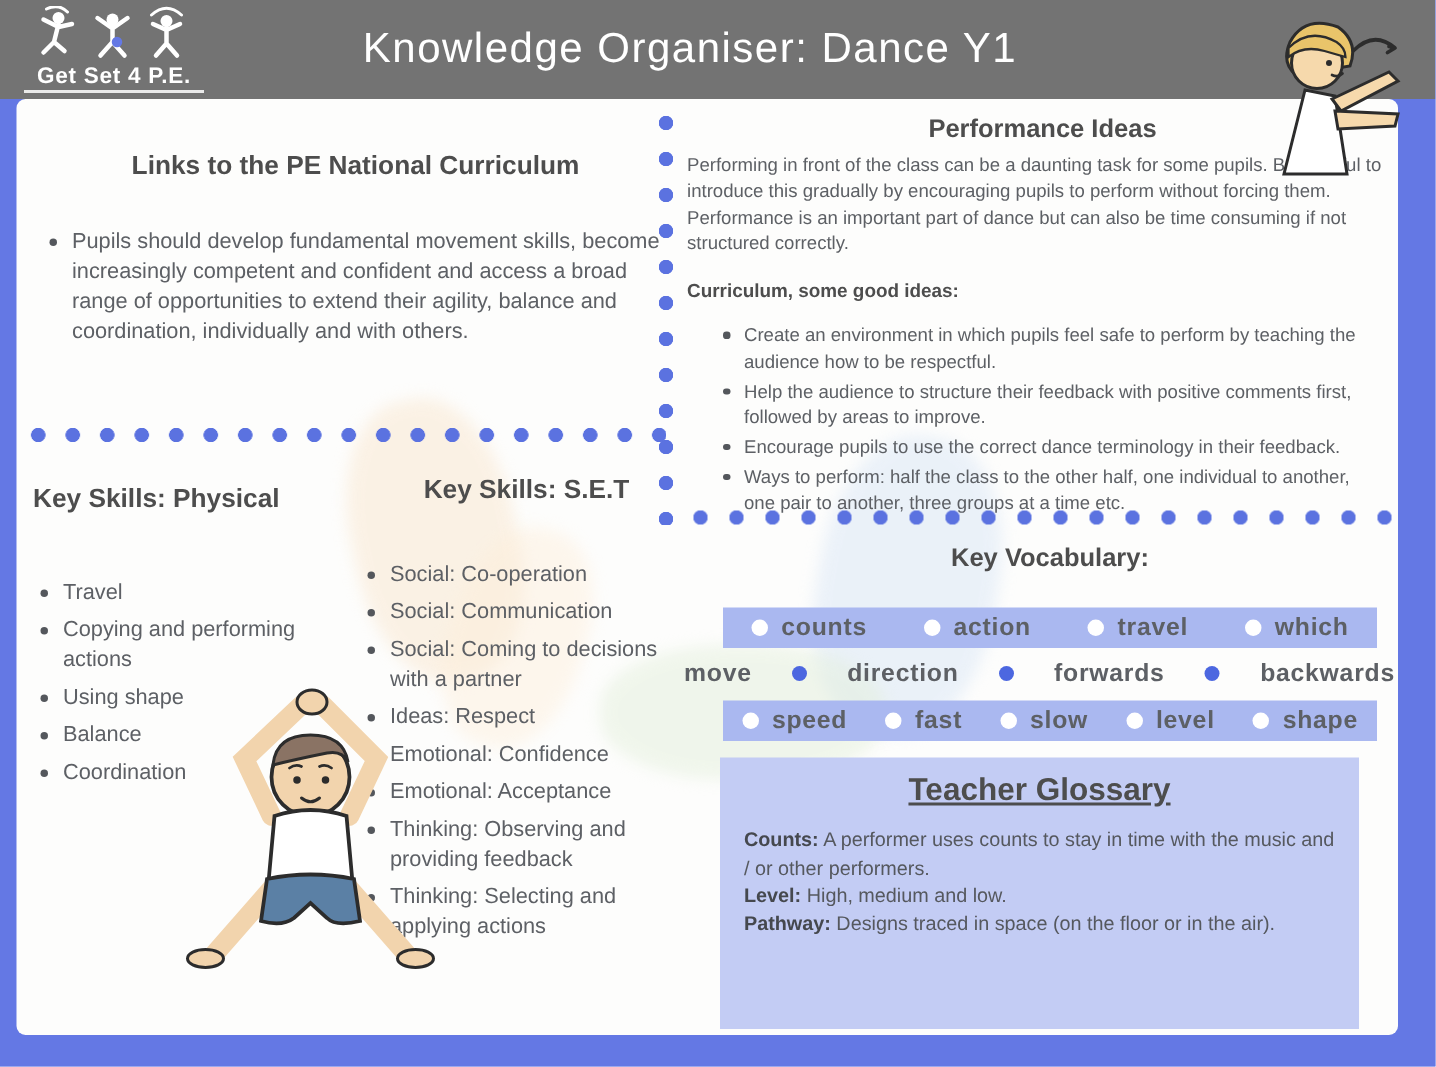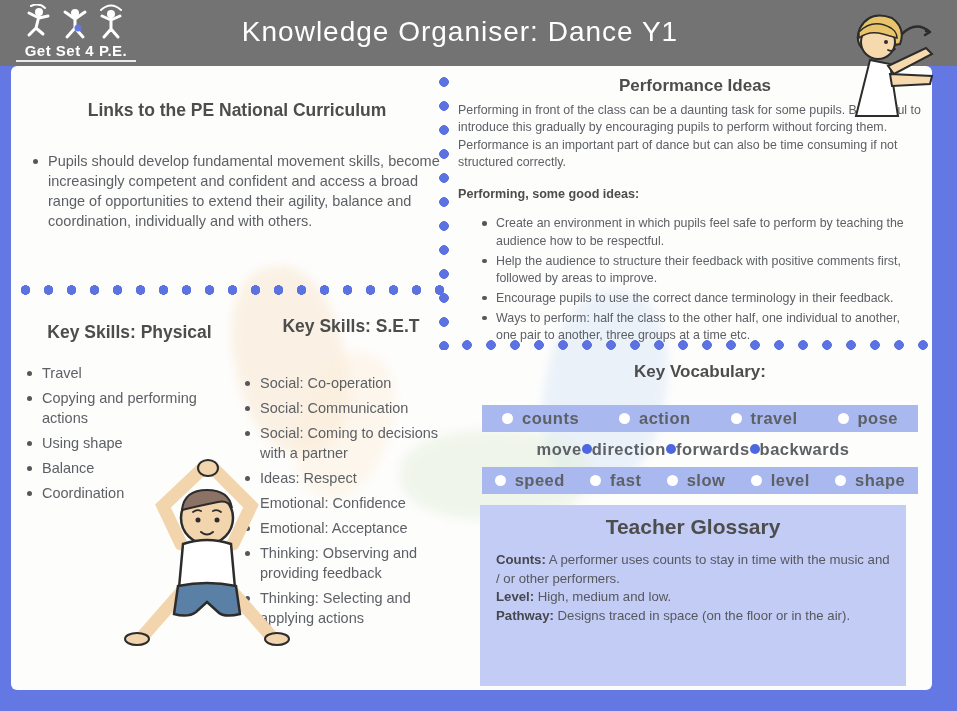--- a/index.html
+++ b/index.html
@@ -57,42 +57,42 @@
   .perf ul { list-style:none; margin-left:22px; width:440px; }
   .perf li { position:relative; padding-left:16px; font-size:12.4px; color:#5d6065;
              line-height:1.38; margin-bottom:3px; }
   .perf li::before { top:6px; left:2px; width:4.5px; height:4.5px; }
 
   
   .skills ul { list-style:none; }
   .skills li { position:relative; padding-left:20px; font-size:14.5px; color:#5d6065;
                line-height:1.38; margin-bottom:5px; }
   .phys { position:absolute; left:22px; top:322px; width:215px; }
-  .phys h2 { font-size:17.5px; text-align:center; margin-bottom:20px; }
+  .phys h2 { font-size:17.5px; text-align:left; margin-bottom:42px; }
   .set { position:absolute; left:240px; top:316px; width:222px; }
   .set h2 { font-size:17.5px; text-align:center; margin-bottom:36px; }
 
   
   .vocab-title { position:absolute; left:480px; top:362px; width:440px; text-align:center;
                  font-size:17px; font-weight:bold; color:#4d4d4d; }
   .band { position:absolute; left:482px; width:436px; height:27px; background:#aab8f0;
           display:flex; align-items:center; justify-content:space-around; }
   .band1 { top:405px; }
   .band3 { top:467px; }
   .vrow2 { position:absolute; left:456px; top:435px; width:474px; height:28px;
-           display:flex; align-items:center; justify-content:center; }
+           display:flex; align-items:center; justify-content:space-between; }
   .vword { font-size:16.5px; font-weight:bold; color:#5d6065; letter-spacing:.5px;
            display:flex; align-items:center; gap:9px; }
   .wdot { width:11px; height:11px; border-radius:50%; background:#ffffff; display:inline-block; }
   .bdot { width:10px; height:10px; border-radius:50%; background:#4c67e0; display:inline-block; }
 
   
   .glossary { position:absolute; left:480px; top:505px; width:426px; height:181px;
               background:#c3ccf4; padding:10px 16px 8px 16px; }
-  .glossary h2 { font-size:21px; text-align:center; color:#4d4d4d; margin-bottom:12px; }
+  .glossary h2 { font-size:21px; text-align:center; color:#4d4d4d; margin-bottom:12px;text-decoration:underline; }
   .glossary p { font-size:13.2px; color:#55585e; line-height:1.42; }
   .glossary .term { font-weight:bold; color:#45484e; }
 
   
   .char-top { position:absolute; left:840px; top:12px; width:104px; height:108px; }
   .boy { position:absolute; left:105px; top:448px; width:205px; height:200px; }
 </style>
 </head>
 <body>
 
@@ -132,21 +132,21 @@
   <section class="curriculum">
     <h2 class="sec">Links to the PE National Curriculum</h2>
     <ul>
       <li>Pupils should develop fundamental movement skills, become increasingly competent and confident and access a broad range of opportunities to extend their agility, balance and coordination, individually and with others.</li>
     </ul>
   </section>
 
   <section class="perf">
     <h2 class="sec">Performance Ideas</h2>
     <p class="intro">Performing in front of the class can be a daunting task for some pupils. Be mindful to introduce this gradually by encouraging pupils to perform without forcing them. Performance is an important part of dance but can also be time consuming if not structured correctly.</p>
-    <p class="sub">Performing, some good ideas:</p>
+    <p class="sub">Curriculum, some good ideas:</p>
     <ul>
       <li>Create an environment in which pupils feel safe to perform by teaching the audience how to be respectful.</li>
       <li>Help the audience to structure their feedback with positive comments first, followed by areas to improve.</li>
       <li>Encourage pupils to use the correct dance terminology in their feedback.</li>
       <li>Ways to perform: half the class to the other half, one individual to another, one pair to another, three groups at a time etc.</li>
     </ul>
   </section>
 
   <section class="skills phys">
     <h2 class="sec">Key Skills: Physical</h2>
@@ -183,21 +183,21 @@
     <span class="vword">
         <span class="wdot"></span>
         <span>action</span>
       </span>
     <span class="vword">
         <span class="wdot"></span>
         <span>travel</span>
       </span>
     <span class="vword">
         <span class="wdot"></span>
-        <span>pose</span>
+        <span>which</span>
       </span>
   </div>
 
   <div class="vrow2">
     <span class="vword">
         <span>move</span>
       </span>
     <span class="bdot"></span>
     <span class="vword">
         <span>direction</span>

